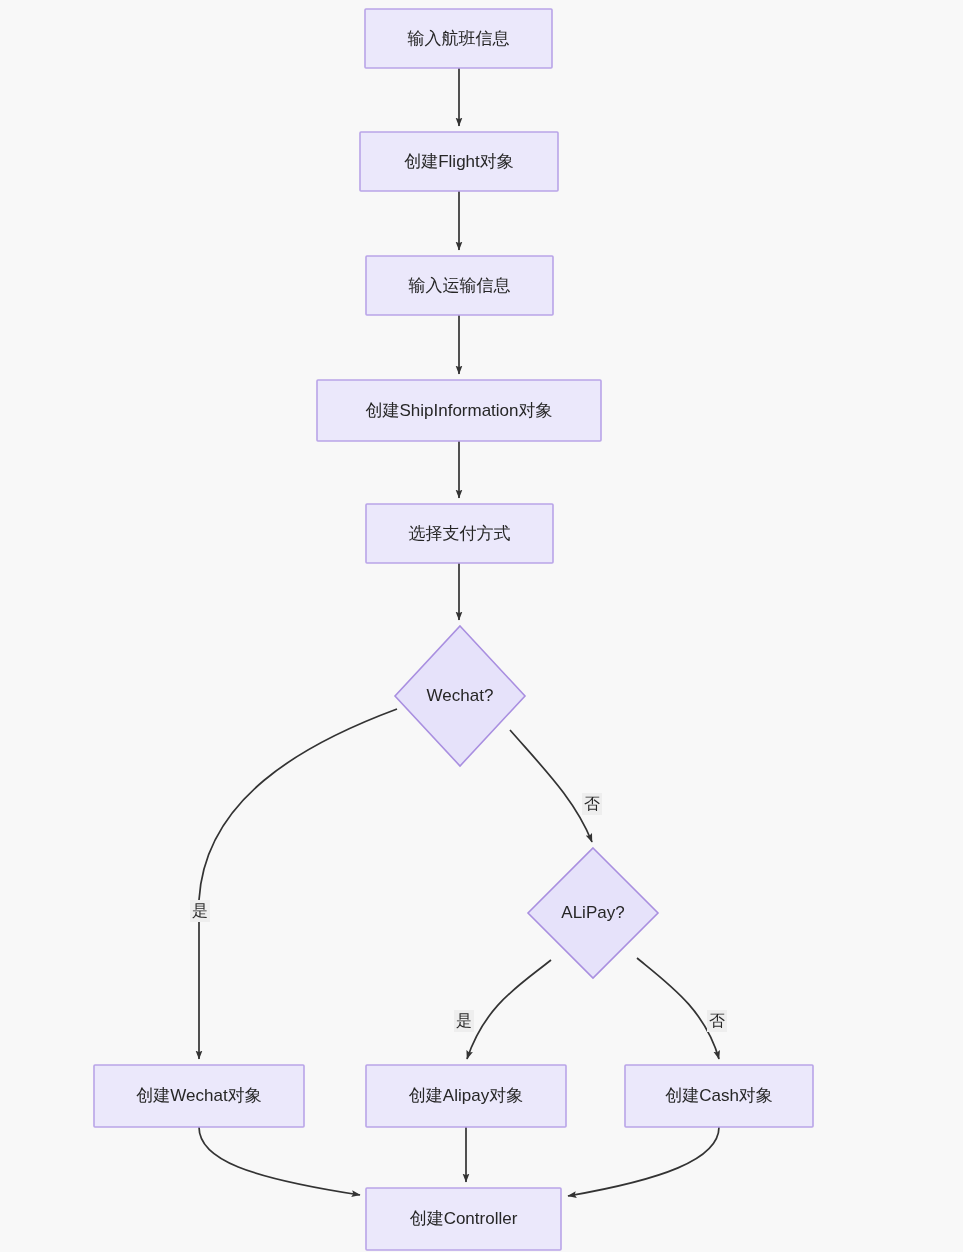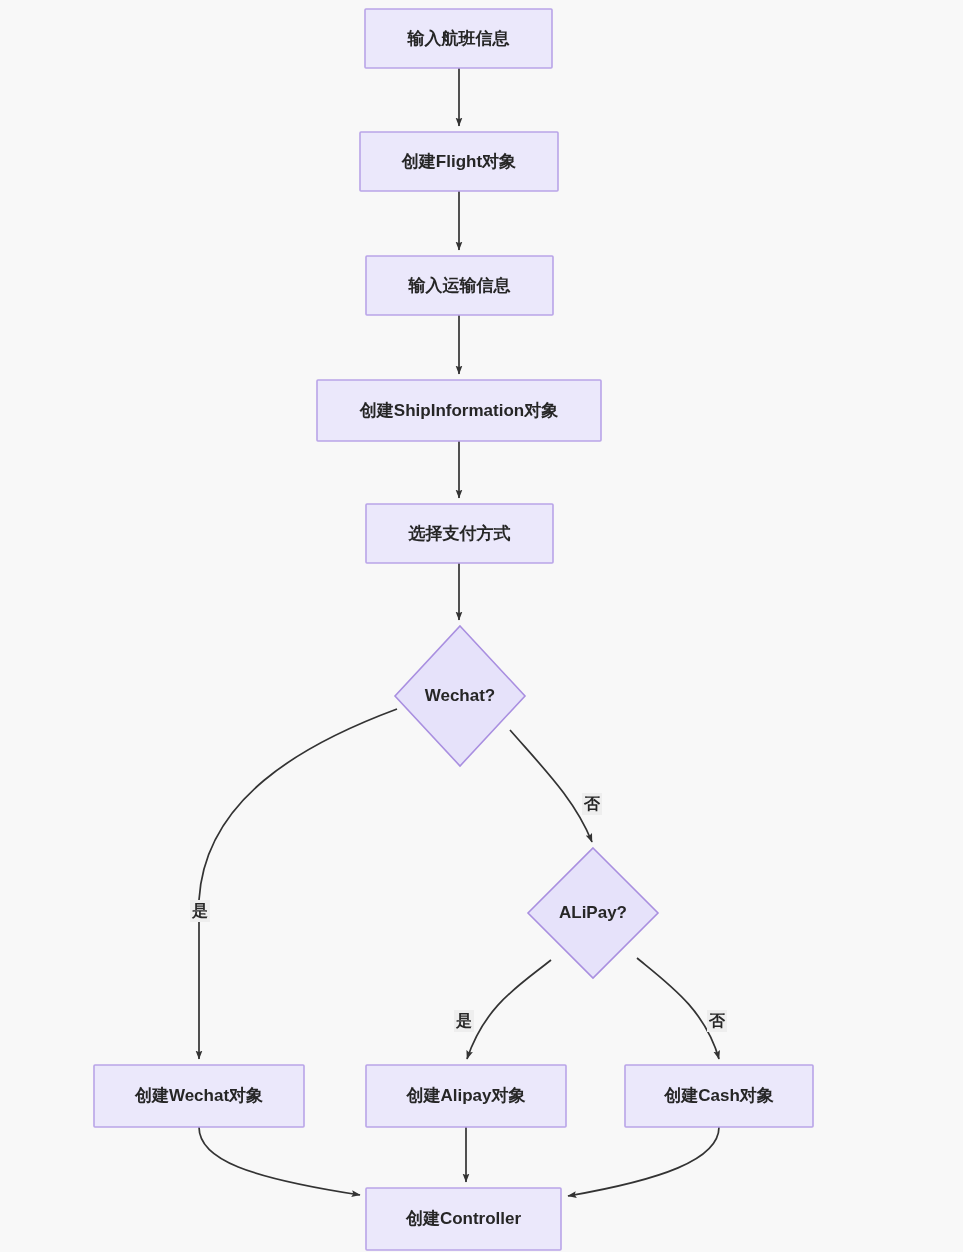--- a/index.html
+++ b/index.html
@@ -13,21 +13,20 @@
     height: 1252px;
     position: relative;
     overflow: hidden;
     font-family: "Liberation Sans", "DejaVu Sans", sans-serif;
   }
   #flow-root {
     position: absolute;
     left: 0; top: 0;
     width: 963px;
     height: 1252px;
-    font-weight: bold;
   }
   svg#flow-svg {
     position: absolute;
     left: 0; top: 0;
     width: 963px;
     height: 1252px;
     display: block;
   }
   .node-rect {
     fill: #ebe8fb;

